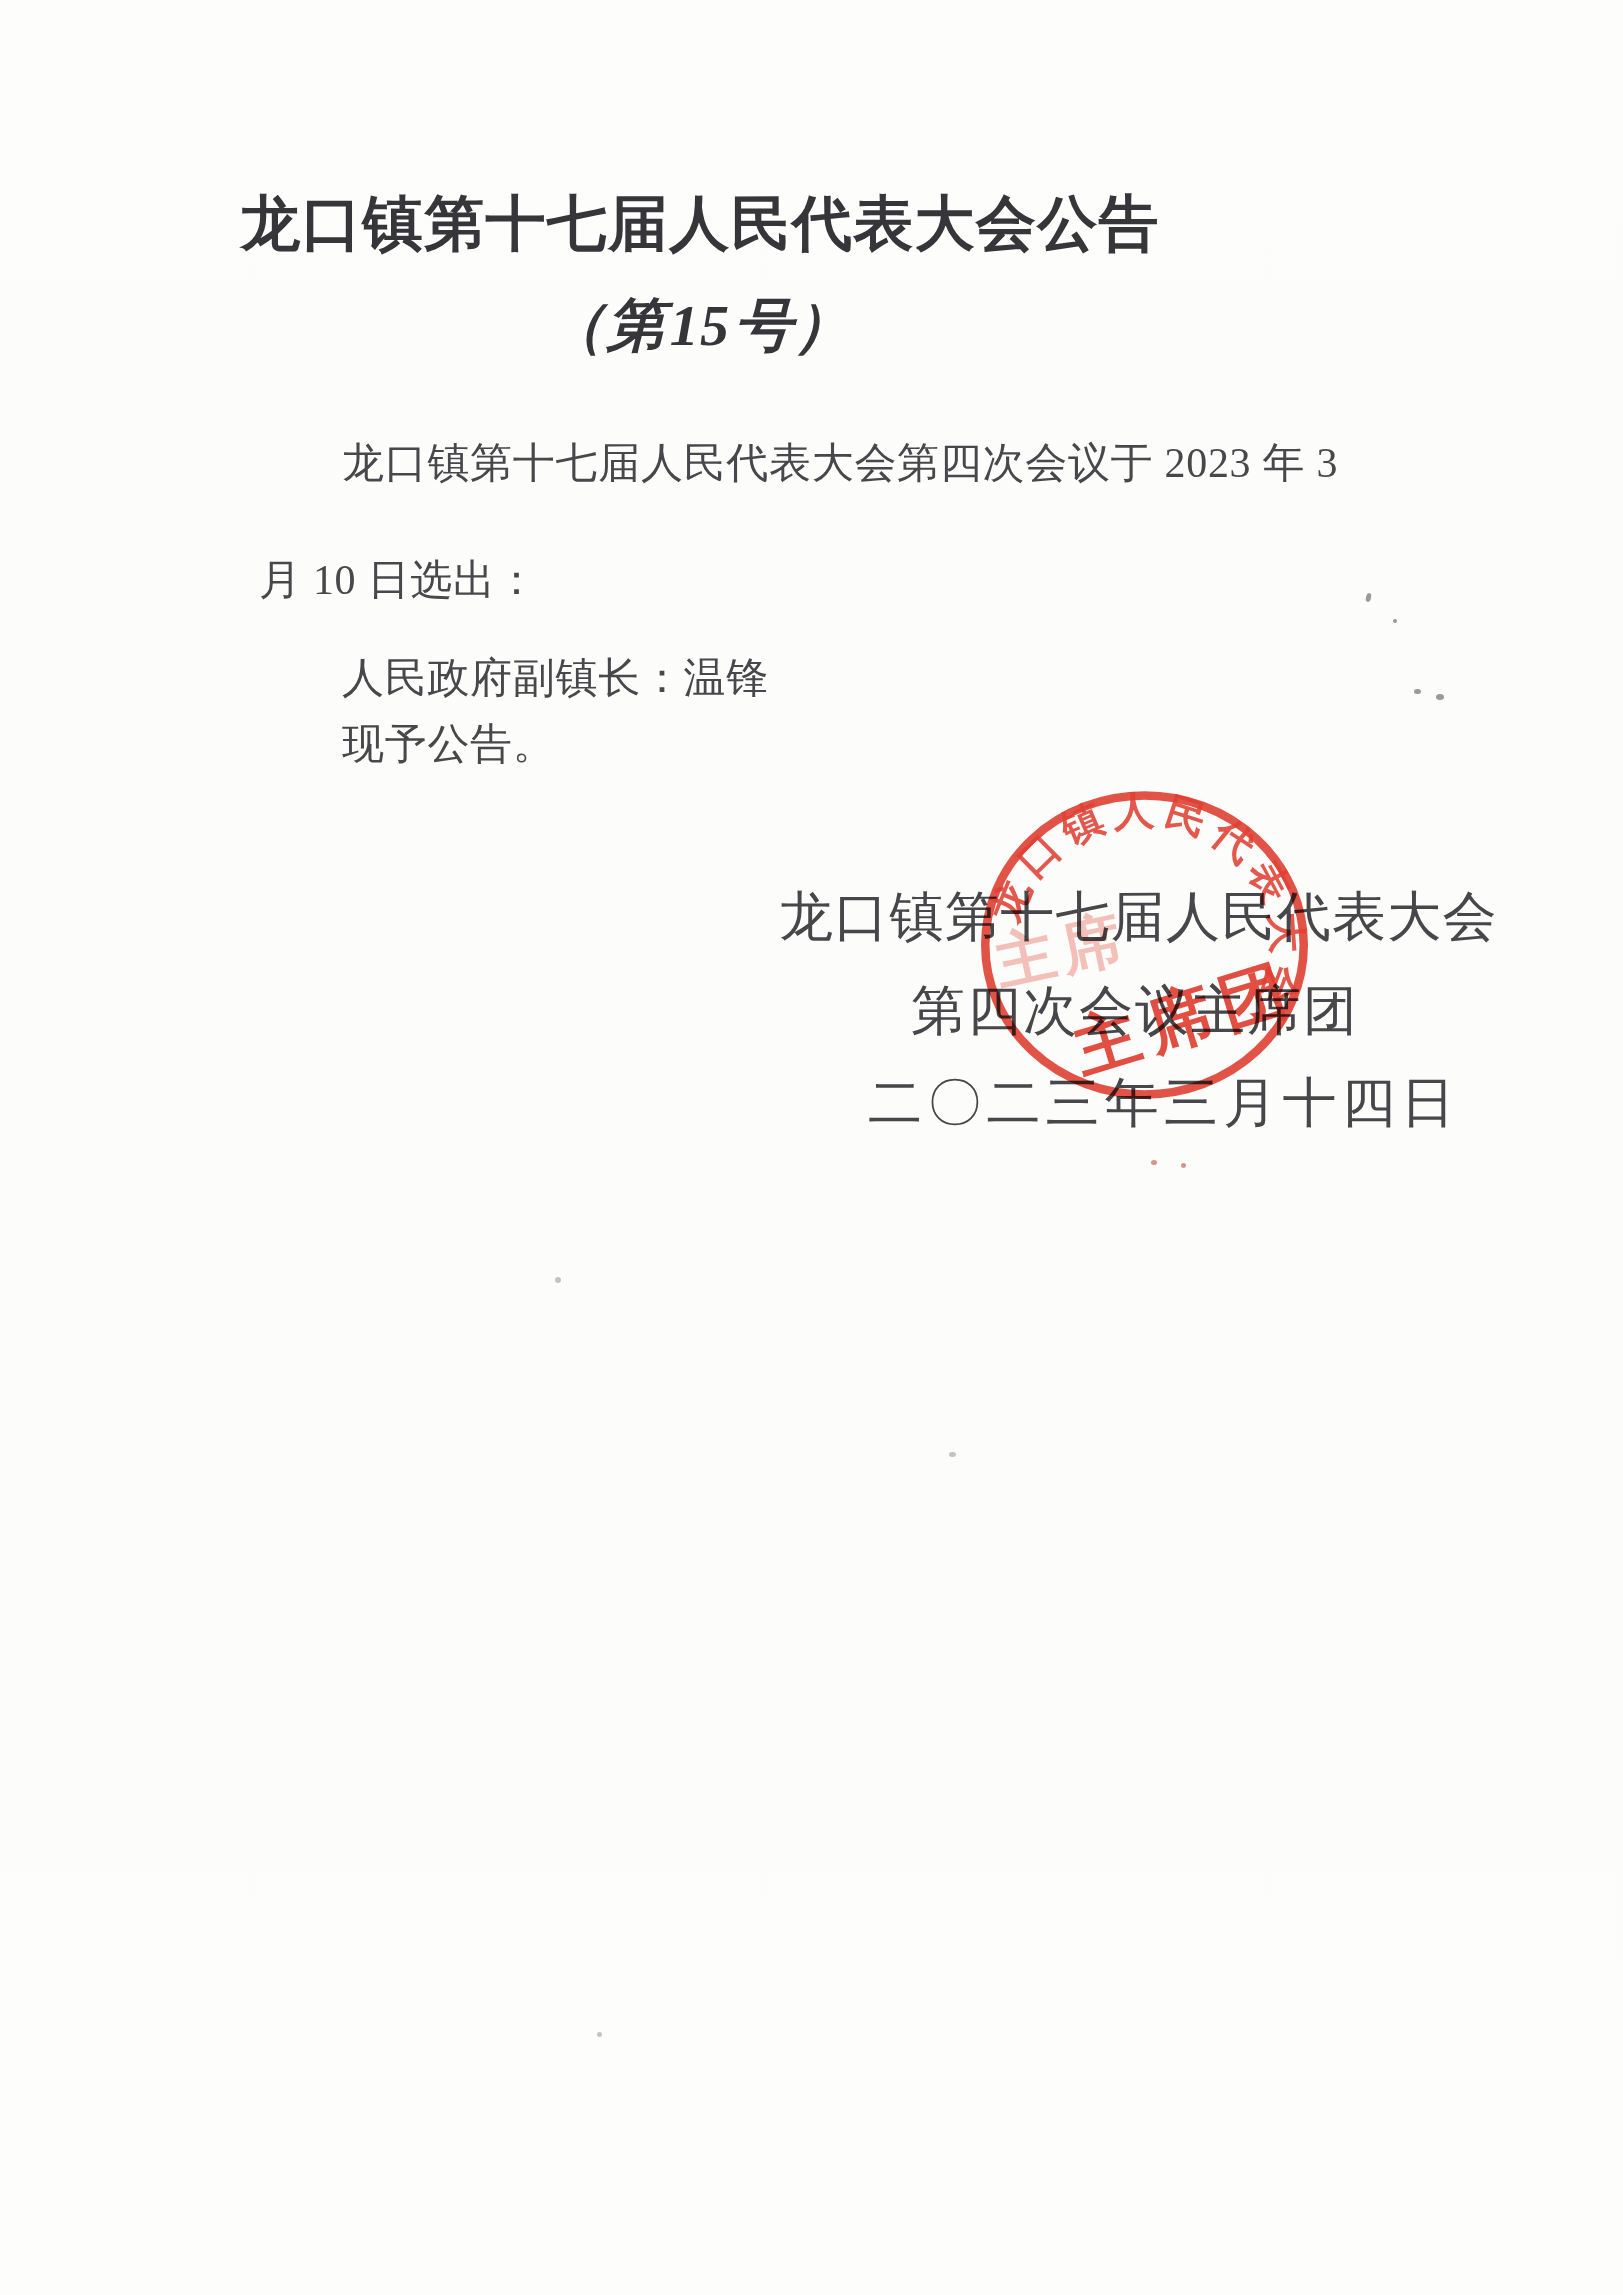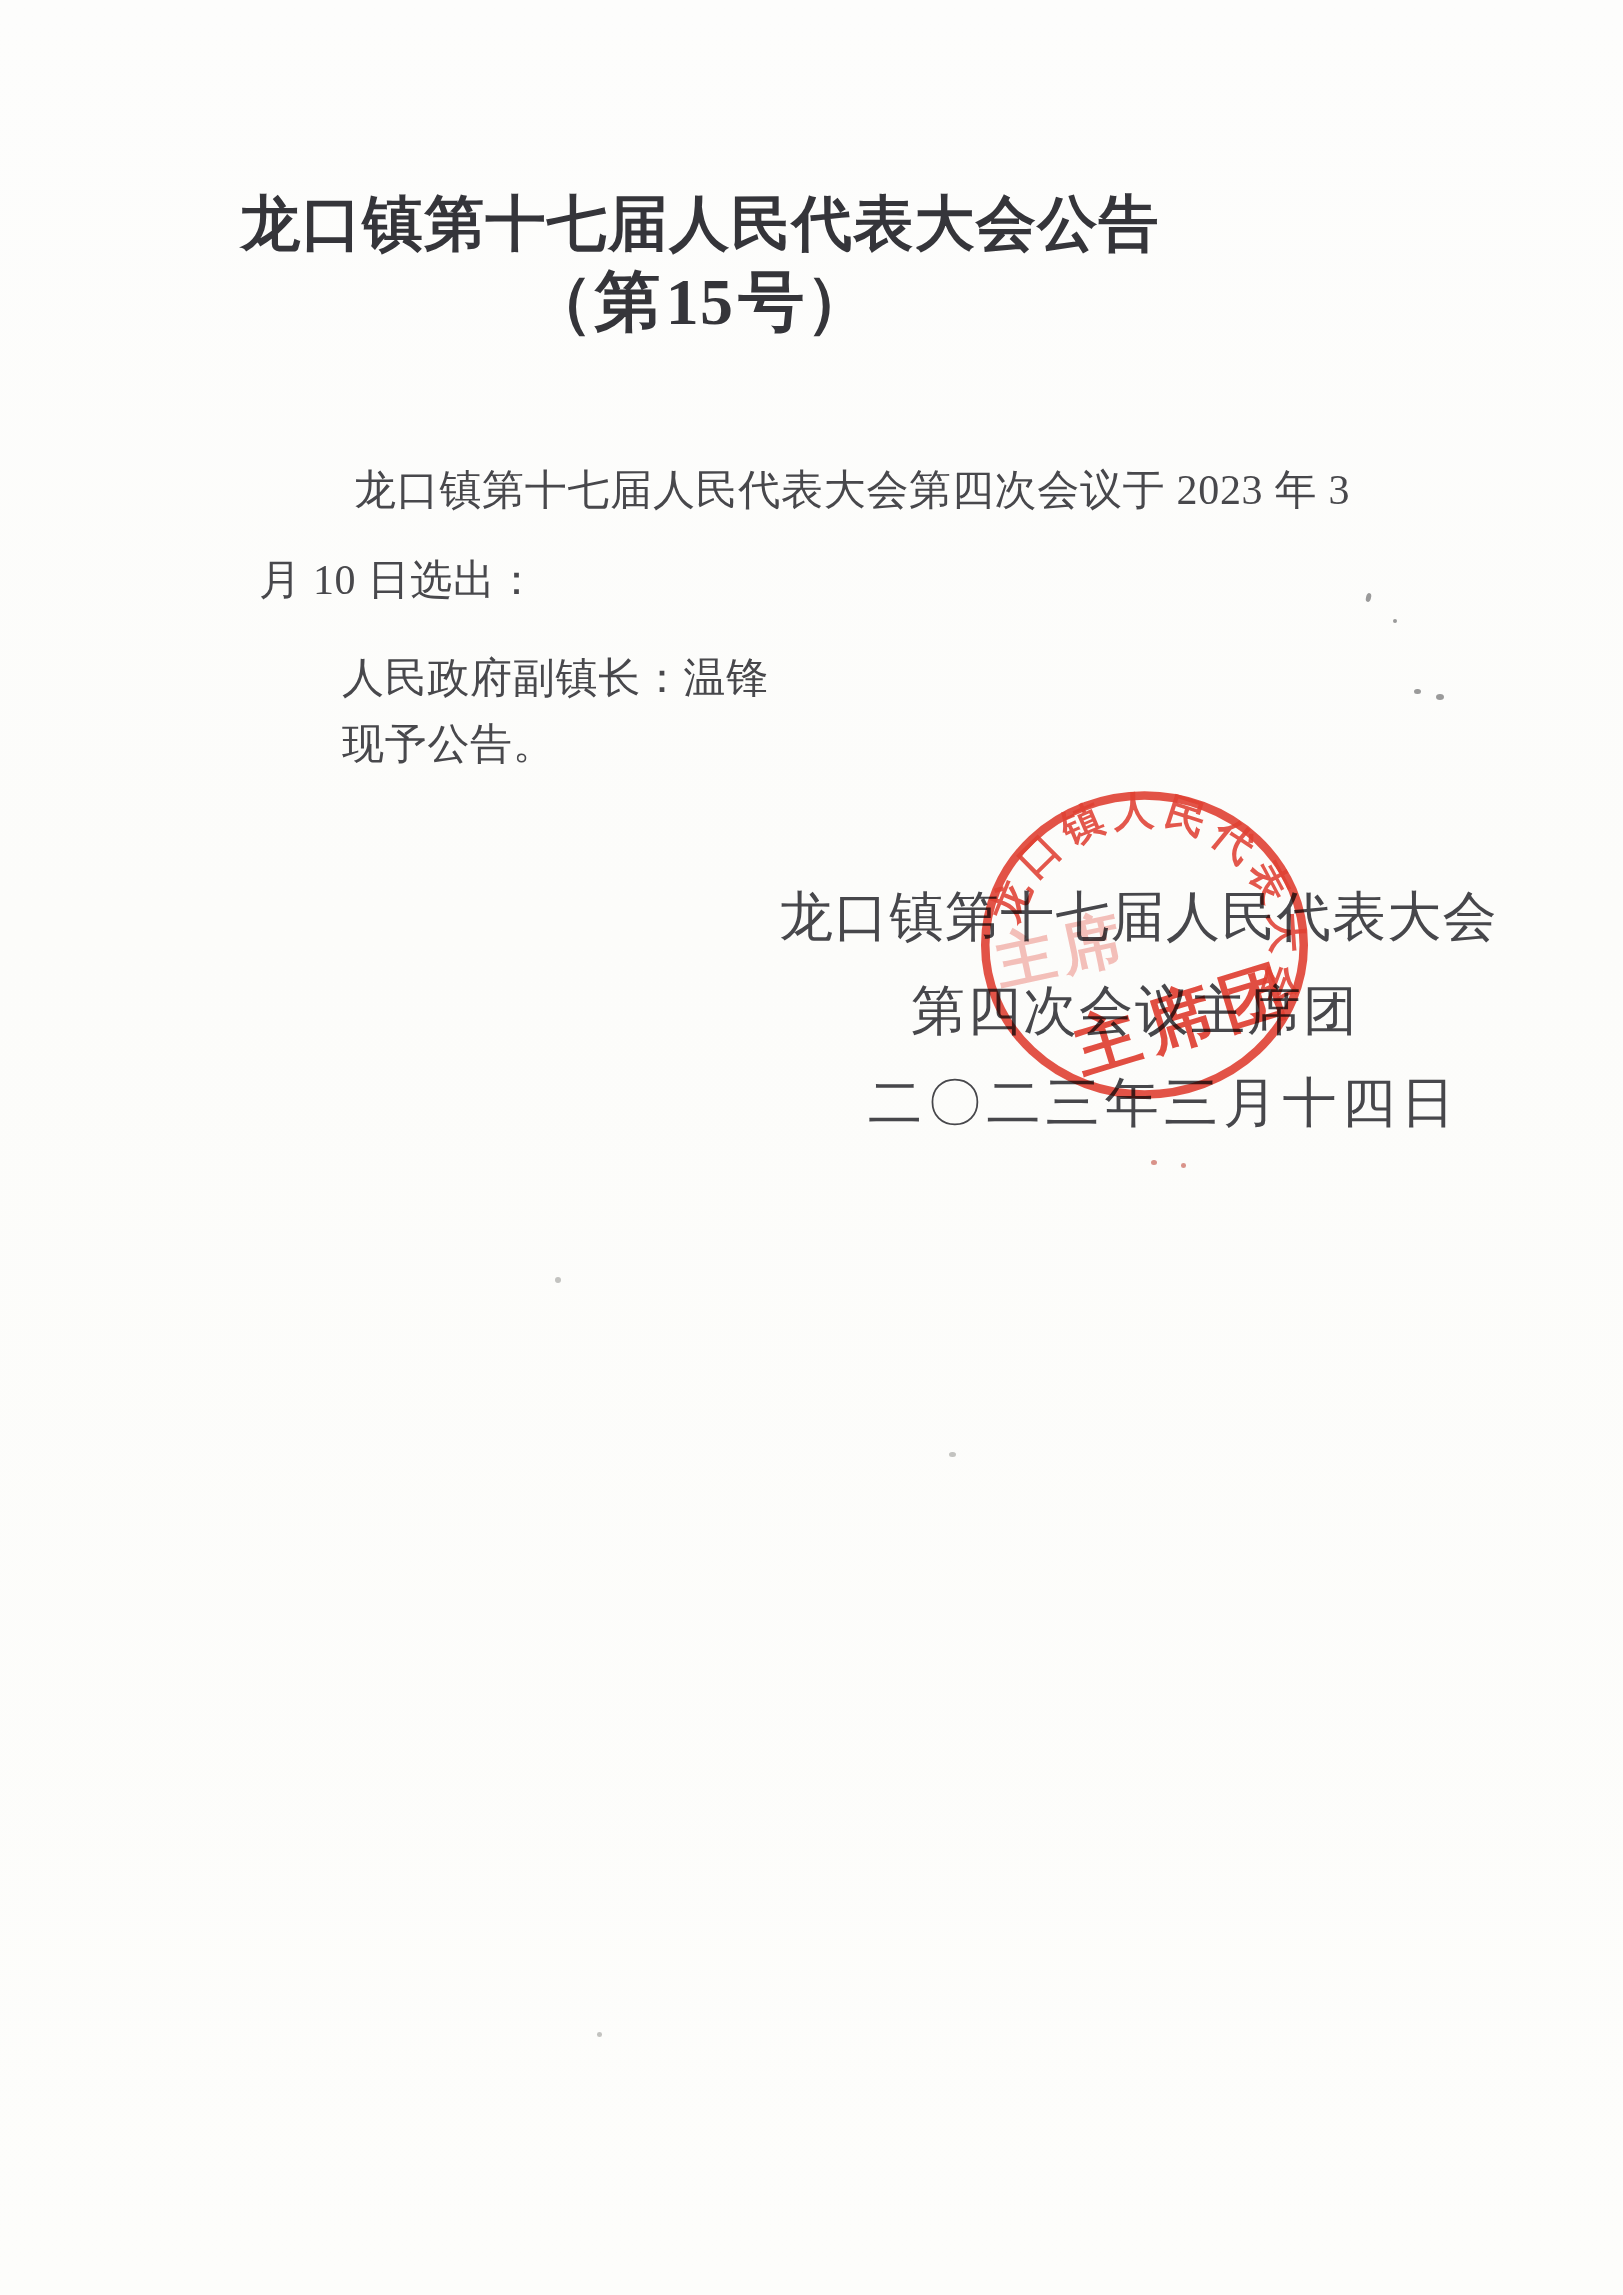--- a/index.html
+++ b/index.html
@@ -11,32 +11,32 @@
     overflow:hidden;
     font-family:"Liberation Serif","DejaVu Serif",serif;
   }
   .abs{position:absolute;}
   .doc-title{
     left:0;width:1400px;text-align:center;
     font-family:"Liberation Sans","DejaVu Sans",sans-serif;
     font-weight:700;color:#35353a;
   }
   #title-line1{top:194px;font-size:60px;line-height:1;letter-spacing:1.3px;}
-  #title-line2{top:268px;font-size:66px;line-height:1;letter-spacing:1.3px;}
+  #title-line2{top:296px;font-size:58px;line-height:1;letter-spacing:1.3px;font-style:italic;}
   #title-line2 .num{font-family:"Liberation Serif","DejaVu Serif",serif;font-weight:700;padding:0 3.9px;}
   .body-line{
     font-size:42px;line-height:1.05;color:#48484c;letter-spacing:0.7px;
     white-space:nowrap;
   }
   .sig-line{
     font-size:54px;line-height:1.05;color:#47474b;
     white-space:nowrap;
     text-align:center;
   }
-  #body-l1{left:342px;top:468px;margin-left:12px;}
+  #body-l1{left:342px;top:441px;}
   #body-l2{left:259px;top:558px;}
   #body-l3{left:342px;top:656px;}
   #body-l4{left:342px;top:722px;}
   #sig-org{left:779px;top:889px;letter-spacing:1.3px;}
   #sig-session{left:911px;top:983px;letter-spacing:2px;}
   #sig-date{left:868px;top:1075px;letter-spacing:5.2px;}
   #seal{
     left:961px;top:768px;width:367px;height:354px;
     mix-blend-mode:multiply;opacity:.95;
   }

